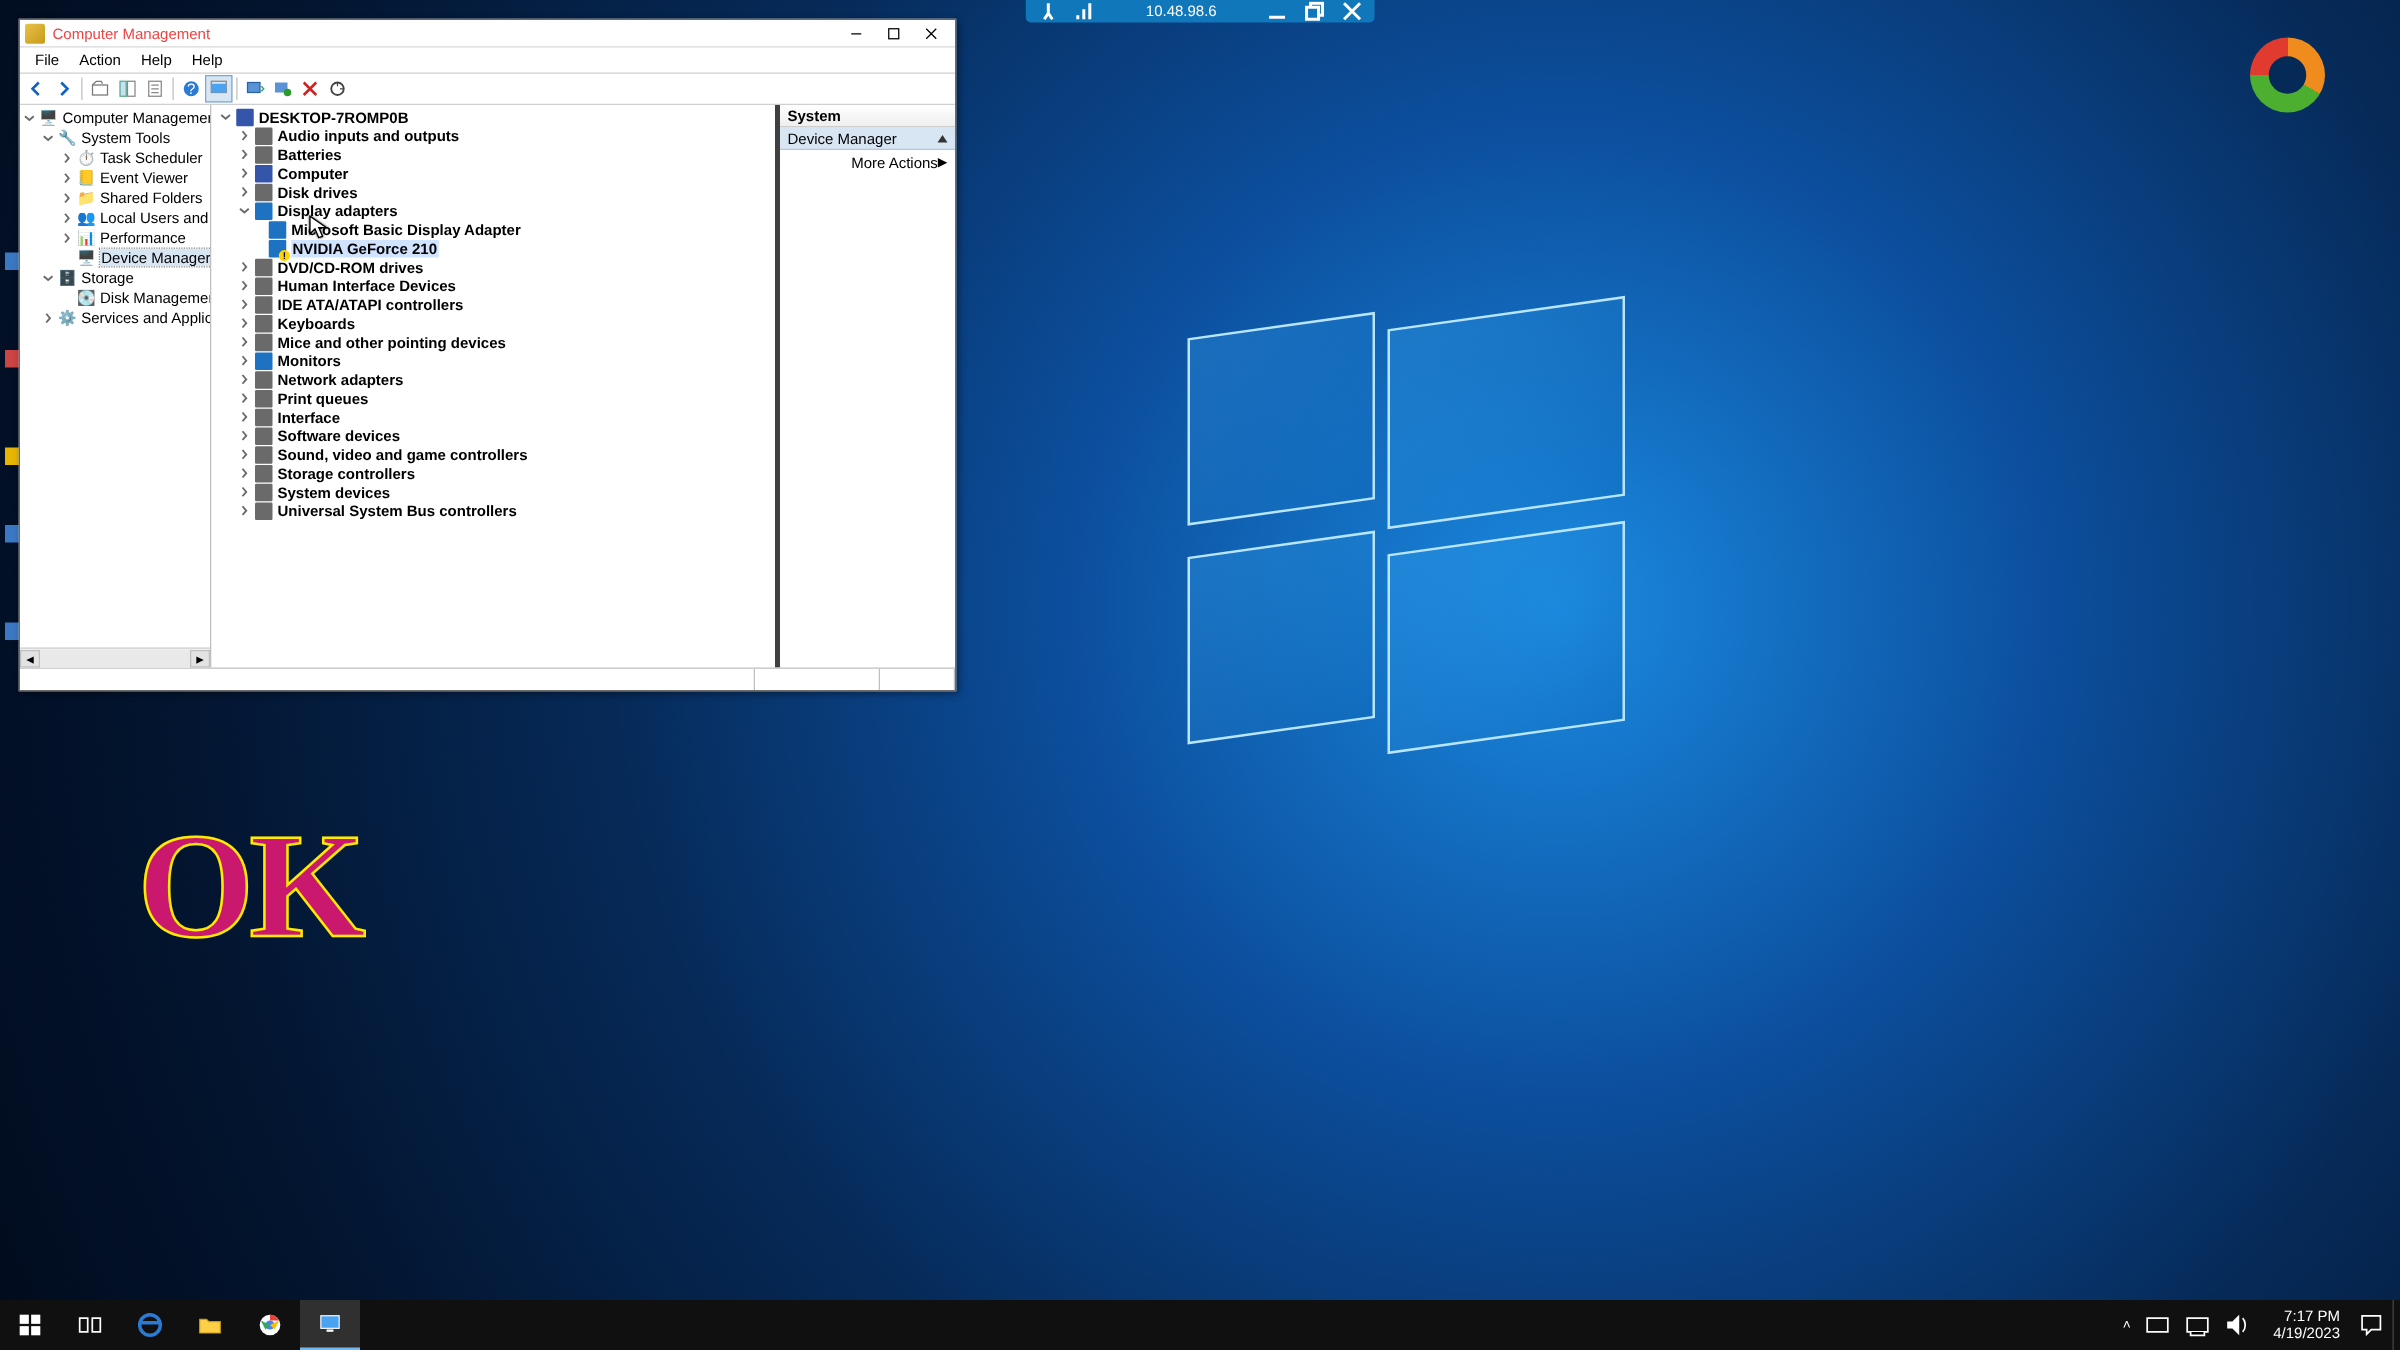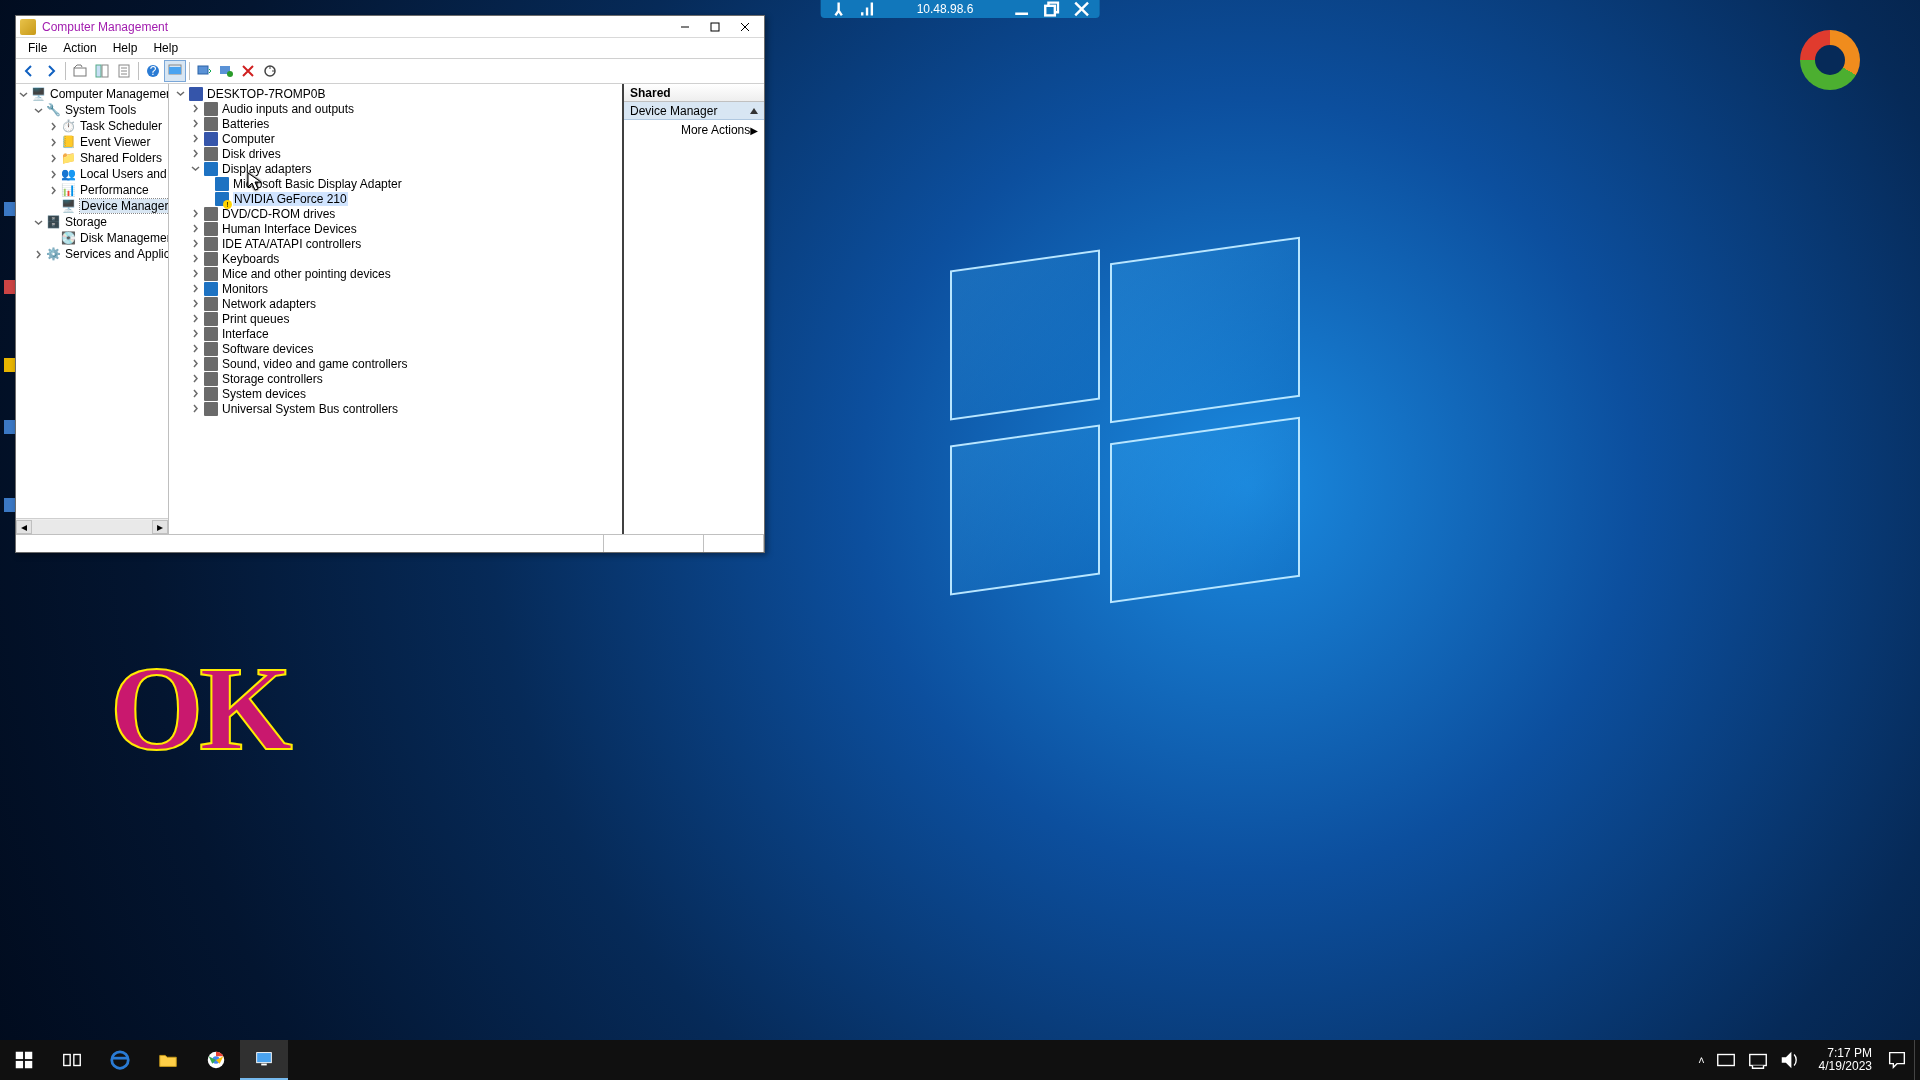--- a/index.html
+++ b/index.html
@@ -28,36 +28,36 @@
 .winlogo .p3{left:0;top:175px;width:150px;height:150px;transform:skewY(-8deg);}
 .winlogo .p4{left:160px;top:170px;width:190px;height:160px;transform:skewY(-8deg);}
 
 
 .ok-text { position:absolute; left:110px; top:640px; font-family:"Times New Roman",serif; font-size:120px; font-weight:bold; color:#c9186e; -webkit-text-stroke:2px #ffeb00; letter-spacing:-4px;}
 
 
 .cm-window { position:absolute; top:15px; left:15px; width:750px; height:538px; background:#fff; border:1px solid #6b6b6b; box-shadow:2px 2px 6px rgba(0,0,0,.4); display:flex; flex-direction:column;}
 .titlebar { height:22px; background:#fff; display:flex; align-items:center; padding:0 4px; border-bottom:1px solid #d9d9d9;}
 .titlebar .tb-icon { width:16px; height:16px; margin-right:6px; background:linear-gradient(135deg,#e8c24a,#c89a18); border-radius:2px;}
-.titlebar .title { flex:1; color:#a21caf;}
+.titlebar .title { flex:1; color:#ef4444;}
 .titlebar .winbtn { width:30px; height:20px; display:flex; align-items:center; justify-content:center; color:#000;}
 .titlebar svg{width:10px;height:10px;stroke:currentColor;fill:none;stroke-width:1;}
 
 .menubar { height:20px; display:flex; align-items:center; padding:0 4px;}
 .menubar .mi { padding:18px 8px;}
 
 .toolbar { height:26px; border-top:1px solid #d0d0d0; border-bottom:1px solid #d0d0d0; display:flex; align-items:center; padding:0 2px; gap:0;}
 .toolbar .tbtn { width:22px; height:22px; display:flex; align-items:center; justify-content:center; border:1px solid transparent;}
 .toolbar .tdiv{ width:1px; height:18px; background:#c0c0c0; margin:0 3px;}
 .toolbar svg{width:16px;height:16px;}
 .toolbar .pressed{border:1px solid #7aa7d8;background:#d8e6f3;}
 
 .body3col { flex:1; display:flex; min-height:0;}
 .leftpane { width:153px; border-right:1px solid #bfbfbf; display:flex; flex-direction:column; min-height:0; position:relative;}
-.midpane { flex:1; border-right:2px solid #404040; overflow:auto; padding:2px 12px 0 0;}
+.midpane { flex:1; border-right:4px solid #404040; overflow:auto; padding:2px 12px 0 0;font-weight:bold;}
 .rightpane { width:140px; display:flex; flex-direction:column;}
 
 .tree { overflow:auto; flex:1; padding:2px 0;}
 .tree-row { display:flex; align-items:center; height:16px; white-space:nowrap; padding-right:4px;}
 .tree-row .exp { width:11px; height:11px; margin:0 2px; flex-shrink:0; display:flex; align-items:center; justify-content:center;}
 .tree-row .exp svg{width:9px;height:9px;stroke:#6a6a6a;fill:none;stroke-width:1.5;}
 .tree-row .ico { width:16px; height:16px; margin-right:3px; flex-shrink:0; display:flex; align-items:center; justify-content:center; font-size:12px;}
 .tree-row .lbl { white-space:nowrap;}
 .tree-row.selected .lbl { background:#d8e6f3; outline:1px dotted #888; padding:0 1px;}
 
@@ -590,21 +590,21 @@
             </svg>
           </span>
           <span class="ico">
             <span class="devico"></span>
           </span>
           <span class="lbl">Universal System Bus controllers</span>
         </div>
     </div>
 
     <div class="rightpane">
-      <div class="aheader">Shared</div>
+      <div class="aheader">System</div>
       <div class="asection">
         <span>Device Manager</span>
         <span class="tri"></span>
       </div>
       <div class="aitem">
         <span>More Actions</span>
         <span class="more">▶</span>
       </div>
     </div>
   </div>

